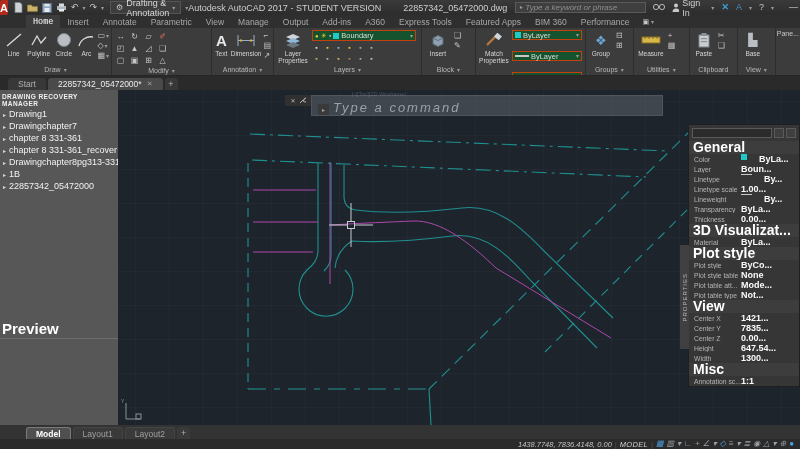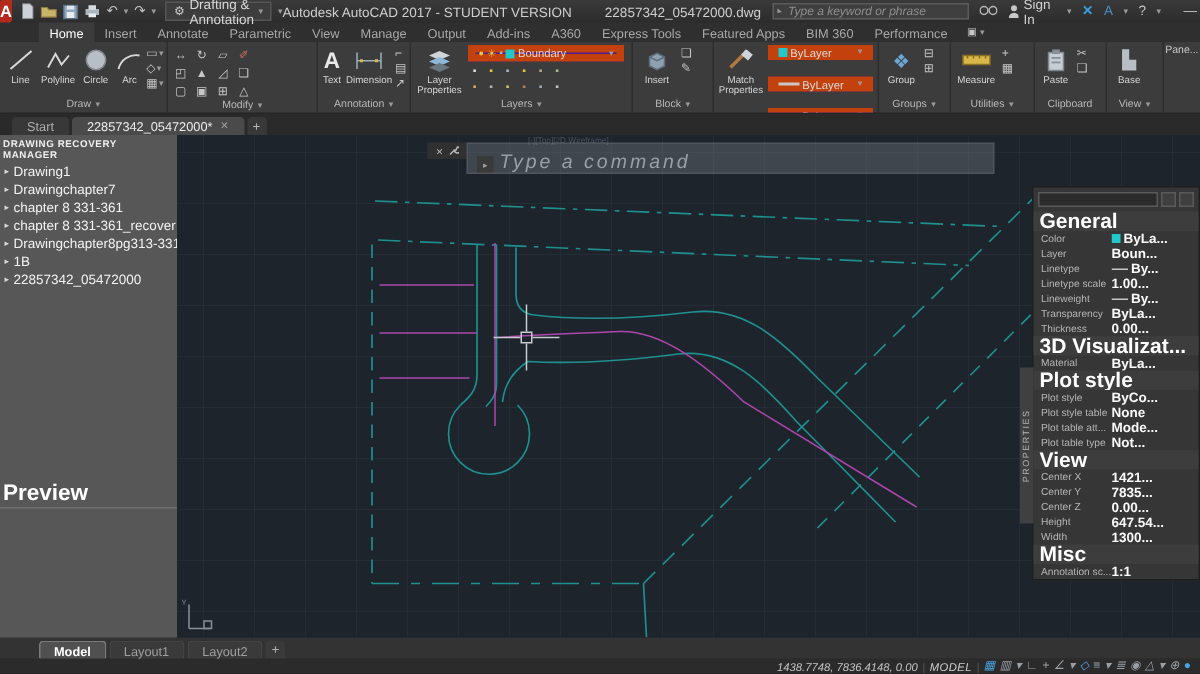--- a/index.html
+++ b/index.html
@@ -20,37 +20,37 @@
   .wsbox { display:flex; align-items:center; gap:3px; background:#3d3d3d; border:1px solid #555;
            padding:1px 5px; height:13px; color:#d8d8d8; }
   .titlemid { flex:1; display:flex; justify-content:space-between; gap:22px; color:#cfcfcf; white-space:nowrap; }
   .searchbox { width:138px; height:11px; background:#3f3f3f; border:1px solid #5a5a5a; display:flex;
                align-items:center; gap:3px; padding:0 3px; color:#8f8f8f; font-style:italic; font-size:8px; overflow:hidden;}
   .trgroup { display:flex; align-items:center; gap:7px; padding:0 8px; }
   .signin { display:flex; align-items:center; gap:3px; color:#cfcfcf; }
   
   .rtabs { height:13px; background:#2f2f2f; display:flex; align-items:stretch; padding-left:26px; font-size:8.5px; }
   .rtab { padding:0 7px; display:flex; align-items:center; color:#a8a8a8; white-space:nowrap; }
-  .rtab.active { background:#3c3c3c; color:#fff; }
+  .rtab.active { background:#3c3c3c; color:#fff;font-family:Liberation Mono, monospace; }
   .rtab-extra { display:flex; align-items:center; gap:2px; padding:0 6px; color:#a8a8a8; }
   
   .rbody { height:48px; background:#3c3c3c; display:flex; border-bottom:1px solid #262626; overflow:hidden; }
   .panel { border-right:1px solid #2d2d2d; display:flex; flex-direction:column; }
   .pcontent { flex:1; display:flex; align-items:flex-start; padding:2px 2px 0 2px; gap:2px; }
   .plabel { height:11px; display:flex; align-items:center; justify-content:center; gap:3px;
             font-size:7px; color:#b8b8b8; }
   .bigbtn { display:flex; flex-direction:column; align-items:center; width:27px; }
   .bigbtn .bicon { height:20px; display:flex; align-items:center; justify-content:center; }
   .blabel { font-size:6.5px; color:#d6d6d6; line-height:7px; text-align:center; }
   .subcol { display:flex; flex-direction:column; gap:1px; padding-top:1px; }
   .subrow { display:flex; align-items:center; gap:1px; }
   .sglyph { font-size:8px; color:#c4c4c4; line-height:9px; }
   .mgrid { display:grid; grid-template-columns:repeat(4,13px); grid-auto-rows:11px; gap:1px; padding-top:1px; }
   .mgrid span { font-size:8px; color:#c6c6c6; text-align:center; line-height:11px; }
-  .combo { background:#4c1d95; border:5px solid #c2410c; height:11px; display:flex; align-items:center;
+  .combo { background:#14532d; border:1px solid #c2410c; height:11px; display:flex; align-items:center;
            gap:2px; padding:0 2px; font-size:7.5px; color:#dcdcdc; white-space:nowrap; }
   .sw { width:7px; height:7px; background:#20c8c8; display:inline-block; }
   .sw.small { width:6px; height:6px; }
   .lrow { display:flex; gap:2px; padding-top:2px; }
   .ltool { width:9px; height:9px; display:flex; align-items:center; justify-content:center; font-size:7px; }
   .lineg { width:14px; height:0; border-top:2px solid #c8c8c8; }
   .lineg.dash { border-top:1px dashed #c8c8c8; height:2px; }
   .ofl { font-size:7px; color:#c8c8c8; padding:2px 1px; }
   
   .ftabs { height:14px; background:#2a2a2a; display:flex; align-items:flex-end; padding-left:8px; font-size:8.5px; gap:2px; }
@@ -84,21 +84,21 @@
               color:#b5b5b5; display:flex; align-items:center; justify-content:center; }
   .rpal-tab span { writing-mode:vertical-rl; transform:rotate(180deg); font-size:6px; letter-spacing:1px; }
   .rpal-top { display:flex; align-items:center; gap:2px; height:16px; padding:0 3px; }
   .rpal-combo { flex:1; height:10px; background:#2b2b2b; border:1px solid #5a5a5a; }
   .rpal-btn { width:10px; height:10px; background:#3f3f3f; border:1px solid #5a5a5a; }
   .sect-h { height:13px; background:#3d3d3d; color:#fff; font-size:14px; font-weight:bold; padding-left:4px;
             line-height:13px; white-space:nowrap; overflow:hidden; }
   .prow { height:10px; display:flex; align-items:center; }
   .prow .pl { width:52px; padding-left:5px; color:#b5b5b5; font-size:6.8px; white-space:nowrap; overflow:hidden; }
   .prow .pv { flex:1; color:#fafafa; font-size:9px; font-weight:bold; white-space:nowrap; overflow:hidden;
-              display:flex; align-items:center; gap:2px; }
+              display:flex; gap:12px; }
   .vline { width:11px; height:0; border-top:1.5px solid #c8c8c8; flex:none; }
   
   .ltabs { height:14px; background:#333; display:flex; align-items:flex-end; padding-left:26px; gap:2px; font-size:8.5px; }
   .ltab { height:12px; padding:0 9px; display:flex; align-items:center; background:#3a3a3a; color:#9f9f9f;
           border-radius:3px 3px 0 0; border:1px solid #444; border-bottom:none; }
   .ltab.active { background:#505050; color:#fff; font-weight:bold; border-color:#7a7a7a; }
   .ltab-add { width:13px; height:12px; display:flex; align-items:center; justify-content:center; color:#b0b0b0;
               background:#3a3a3a; border-radius:3px 3px 0 0; font-size:9px; }
   .sbar { height:10px; background:#2b2b2b; display:flex; justify-content:flex-end; align-items:flex-end;
           gap:3px; padding:0 6px; font-size:7.5px; color:#c4c4c4; overflow:hidden;font-style:italic; }

